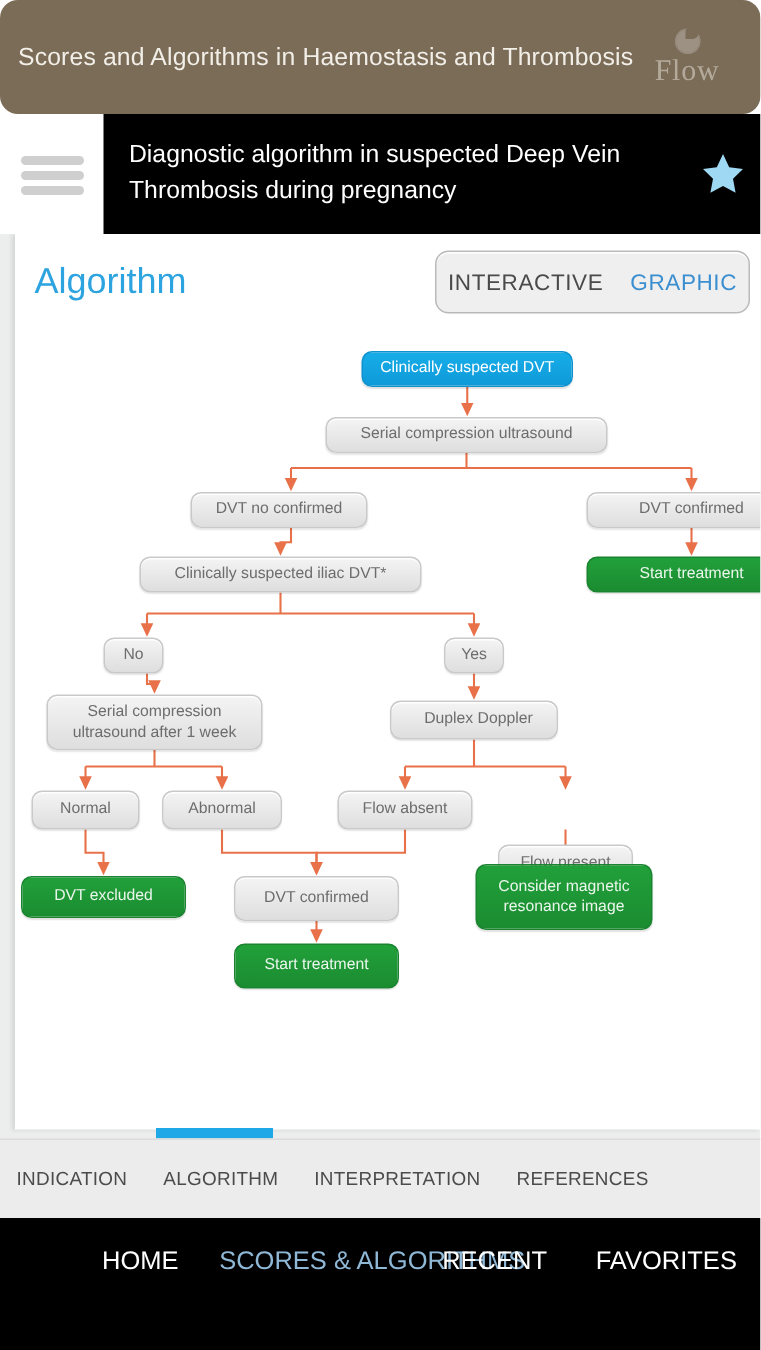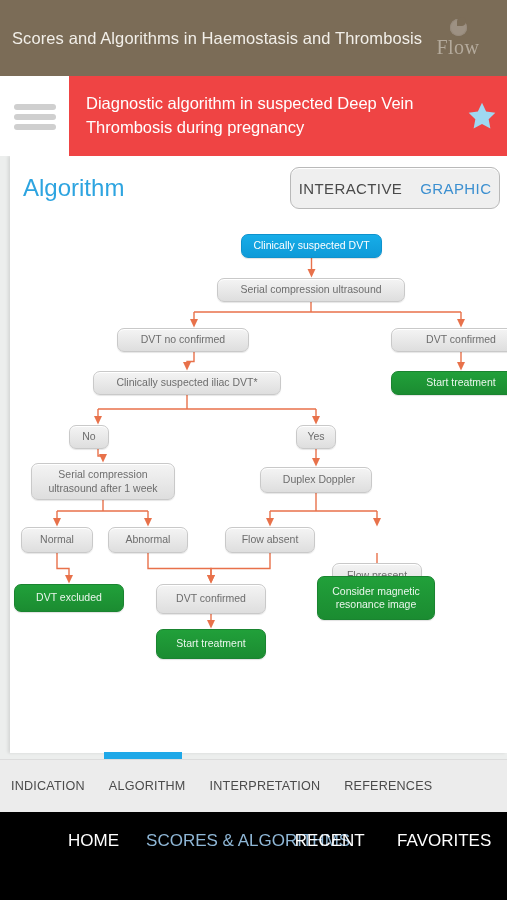--- a/index.html
+++ b/index.html
@@ -8,21 +8,21 @@
     font-family: "Liberation Sans", sans-serif;
     background: #ffffff;
     overflow: hidden;
   }
   #app { position: relative; width: 507px; height: 900px; background: #fff; }
 
   
   .brandbar {
     position: absolute; left: 0; top: 0; width: 507px; height: 76px;
     background: #7b6c57;
-    display: flex; align-items: center;
+    display: flex; align-items: center; border-radius: 12px;
   }
   .brand-title {
     color: #f2efe9; font-size: 16.5px; letter-spacing: 0.1px;
     padding-left: 12px; white-space: nowrap;
   }
   .logo {
     position: absolute; right: 18px; top: 12px;
     width: 62px; height: 52px;
     display: flex; flex-direction: column; align-items: center; justify-content: center;
   }
@@ -50,21 +50,21 @@
     position: absolute; left: 14px; top: 26px;
     width: 42px; height: 30px;
     display: flex; flex-direction: column; justify-content: space-between;
     padding: 2px 0;
   }
   .hamburger span {
     display: block; height: 6px; border-radius: 3px; background: #cfcfcf;
   }
   .titlebar {
     position: absolute; left: 69px; top: 0; width: 438px; height: 80px;
-    background: #ef4444;
+    background: #000000;
     display: flex; align-items: center;
   }
   .titlebar-text {
     color: #ffffff; font-size: 16.5px; line-height: 1.45;
     padding: 0 52px 0 17px; font-weight: 400;
   }
   .star-icon {
     position: absolute; right: 8px; top: 24px;
     width: 34px; height: 32px;
   }
@@ -229,21 +229,21 @@
               <path d="M47,397 L47,412.5 L59,412.5 L59,423" marker-end="url(#ah)"></path>
               <path d="M138,397 L138,412.5 L201,412.5 L201,423" marker-end="url(#ah)"></path>
               <path d="M260,397 L260,412.5 L201,412.5 L201,423" marker-end="url(#ah)"></path>
               <path d="M367,397 L367,415" marker-end="url(#ah)"></path>
               <path d="M201,458 L201,468" marker-end="url(#ah)"></path>
             </g>
         </svg>
         <div id="node-layer">
             <div class="node blue" style="left: 231px; top: 78px; width: 141px; height: 24px;">Clinically suspected DVT</div>
             <div class="node grey" style="left: 207px; top: 122px; width: 188px; height: 24px;">Serial compression ultrasound</div>
-            <div class="node grey" style="left: 107px; top: 172px; width: 132px; height: 24px;">DVT no confirmed</div>
+            <div class="node grey" style="left: 117px; top: 172px; width: 118px; height: 24px;">DVT no confirmed</div>
             <div class="node grey" style="left: 381px; top: 172px; width: 140px; height: 24px;">DVT confirmed</div>
             <div class="node grey" style="left: 83px; top: 215px; width: 188px; height: 24px;">Clinically suspected iliac DVT*</div>
             <div class="node green" style="left: 381px; top: 215px; width: 140px; height: 24px;">Start treatment</div>
             <div class="node grey" style="left: 59px; top: 269px; width: 40px; height: 24px;">No</div>
             <div class="node grey" style="left: 286px; top: 269px; width: 40px; height: 24px;">Yes</div>
             <div class="node grey" style="left: 21px; top: 307px; width: 144px; height: 37px;">Serial compression ultrasound after 1 week</div>
             <div class="node grey" style="left: 250px; top: 311px; width: 112px; height: 26px; padding-left: 12px;">Duplex Doppler</div>
             <div class="node grey" style="left: 11px; top: 371px; width: 72px; height: 26px;">Normal</div>
             <div class="node grey" style="left: 98px; top: 371px; width: 80px; height: 26px;">Abnormal</div>
             <div class="node grey" style="left: 215px; top: 371px; width: 90px; height: 26px;">Flow absent</div>

